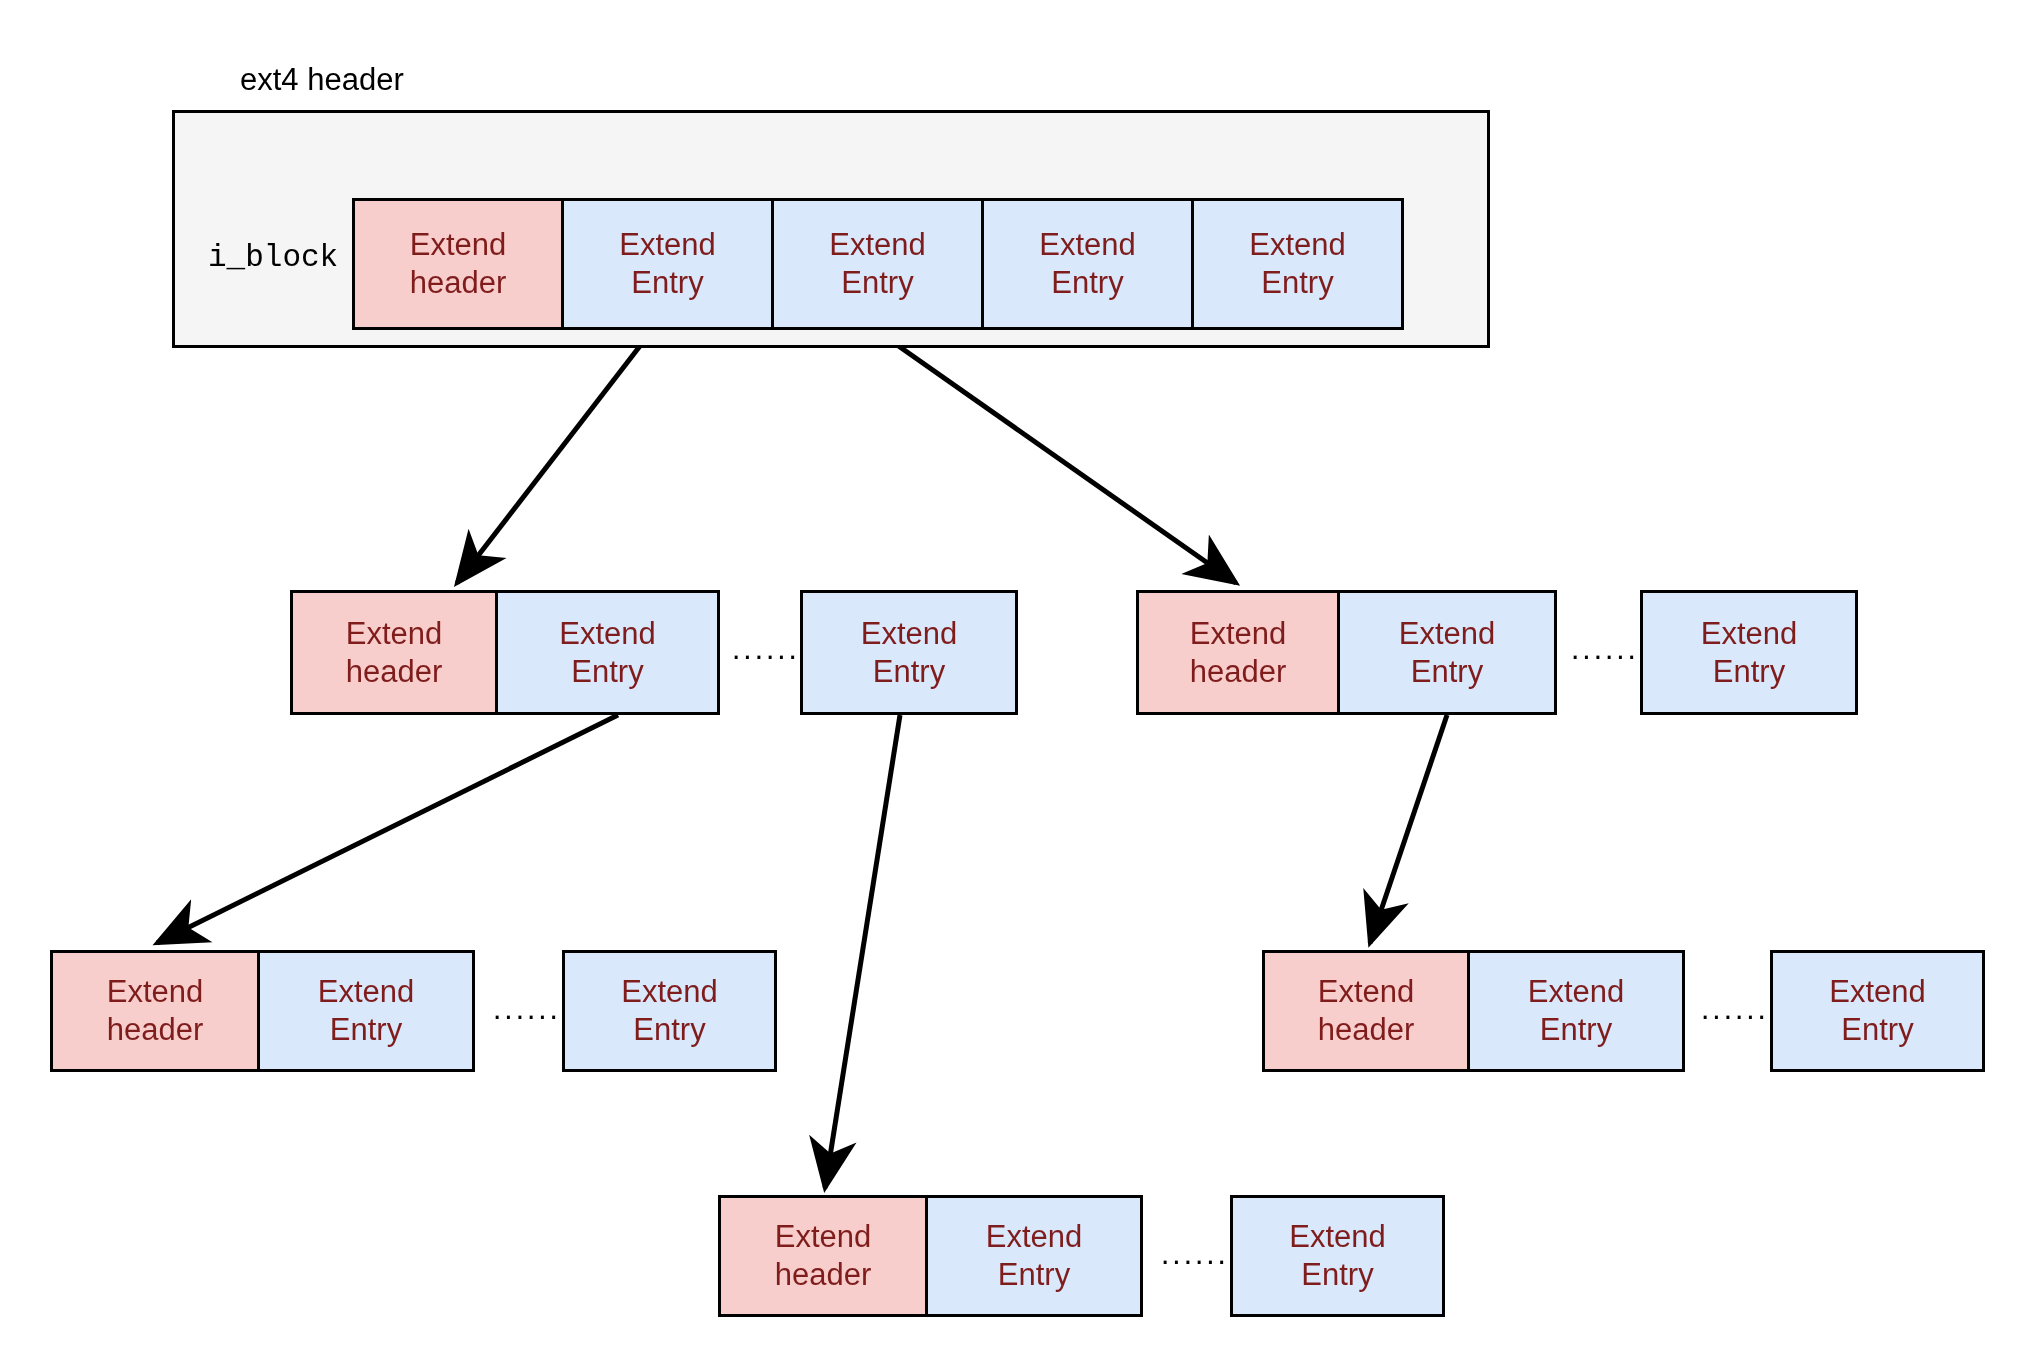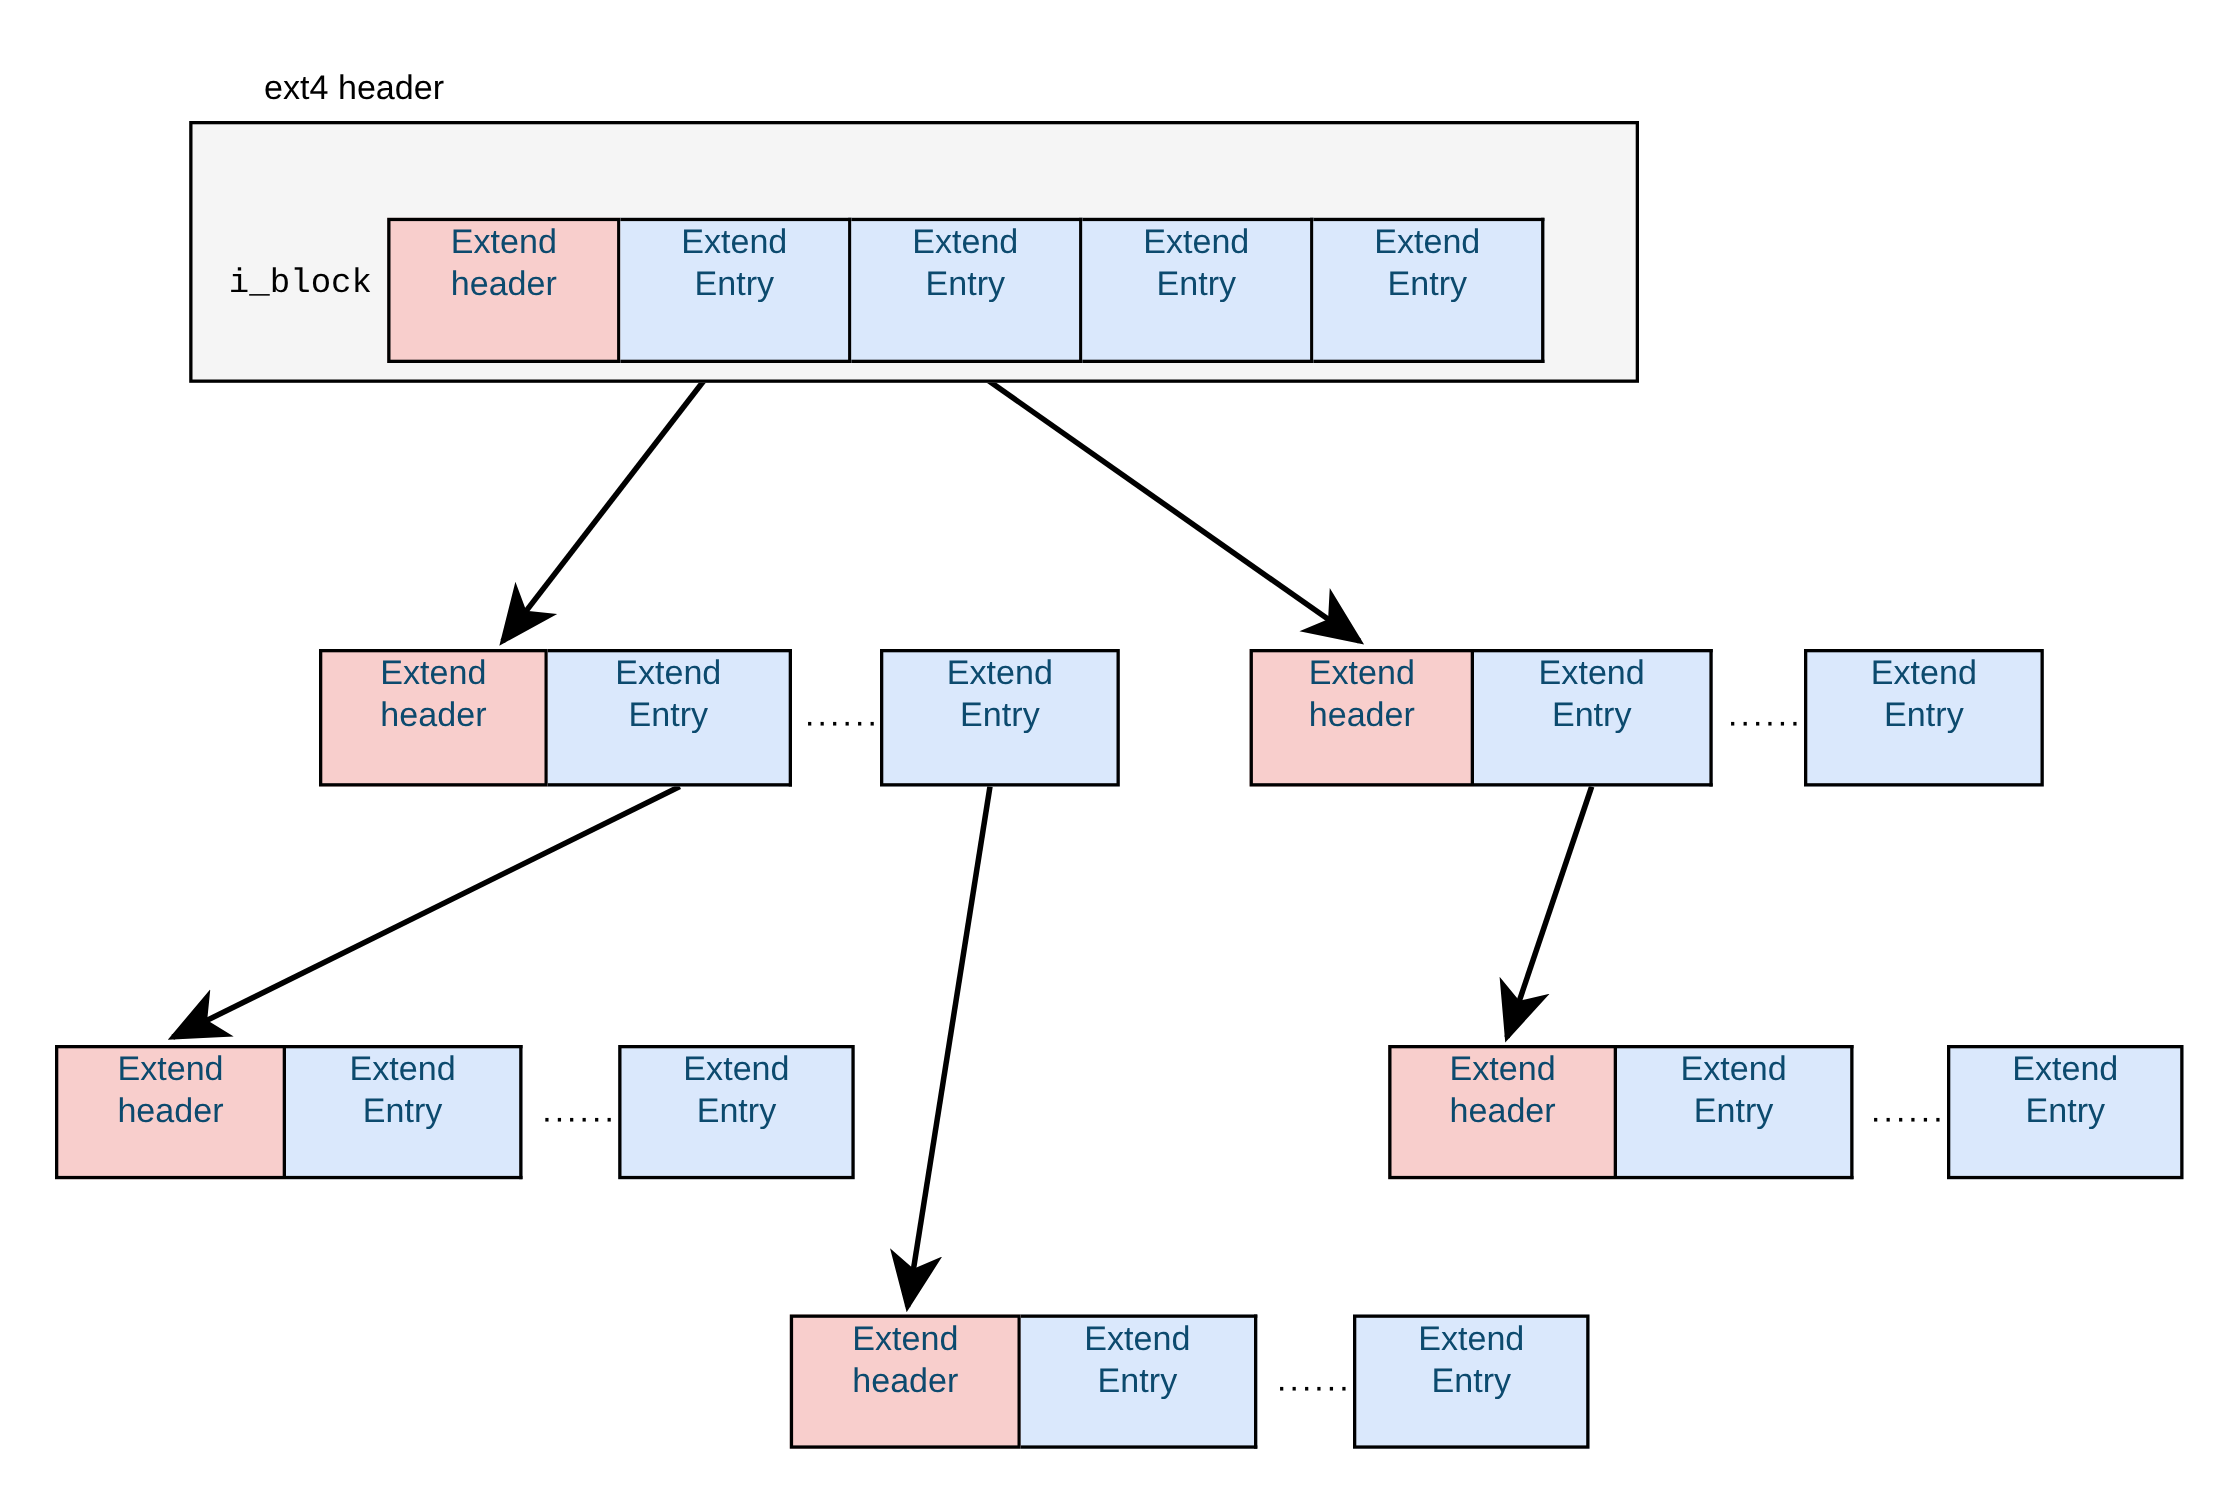--- a/index.html
+++ b/index.html
@@ -37,23 +37,24 @@
   }
 
   
   .cell{
     position:absolute;
     box-sizing:border-box;
     border:3px solid #000000;
     display:flex;
     flex-direction:column;
     align-items:center;
+    justify-content:center;
     font-size:31px;
     line-height:1.22;
-    color:#0c4a6e;
+    color:#7f1d1d;
     text-align:center;
   }
   .cell .ln{display:block;white-space:nowrap;}
   .cell.hdr{background:#f8cecc;}
   .cell.ent{background:#dae8fc;}
   
   .cell.joinleft{border-left-width:0;}
 
   .dots{
     position:absolute;

